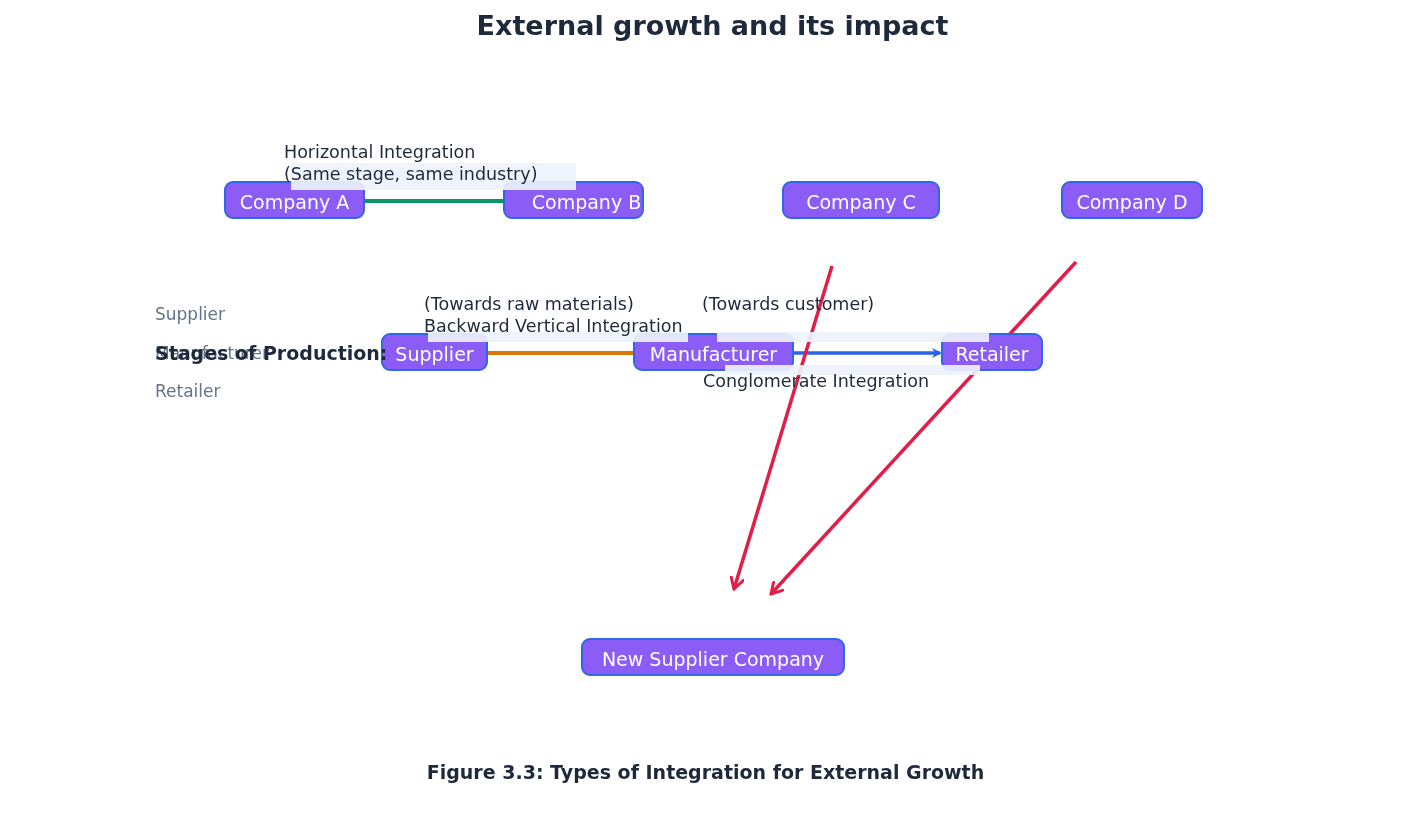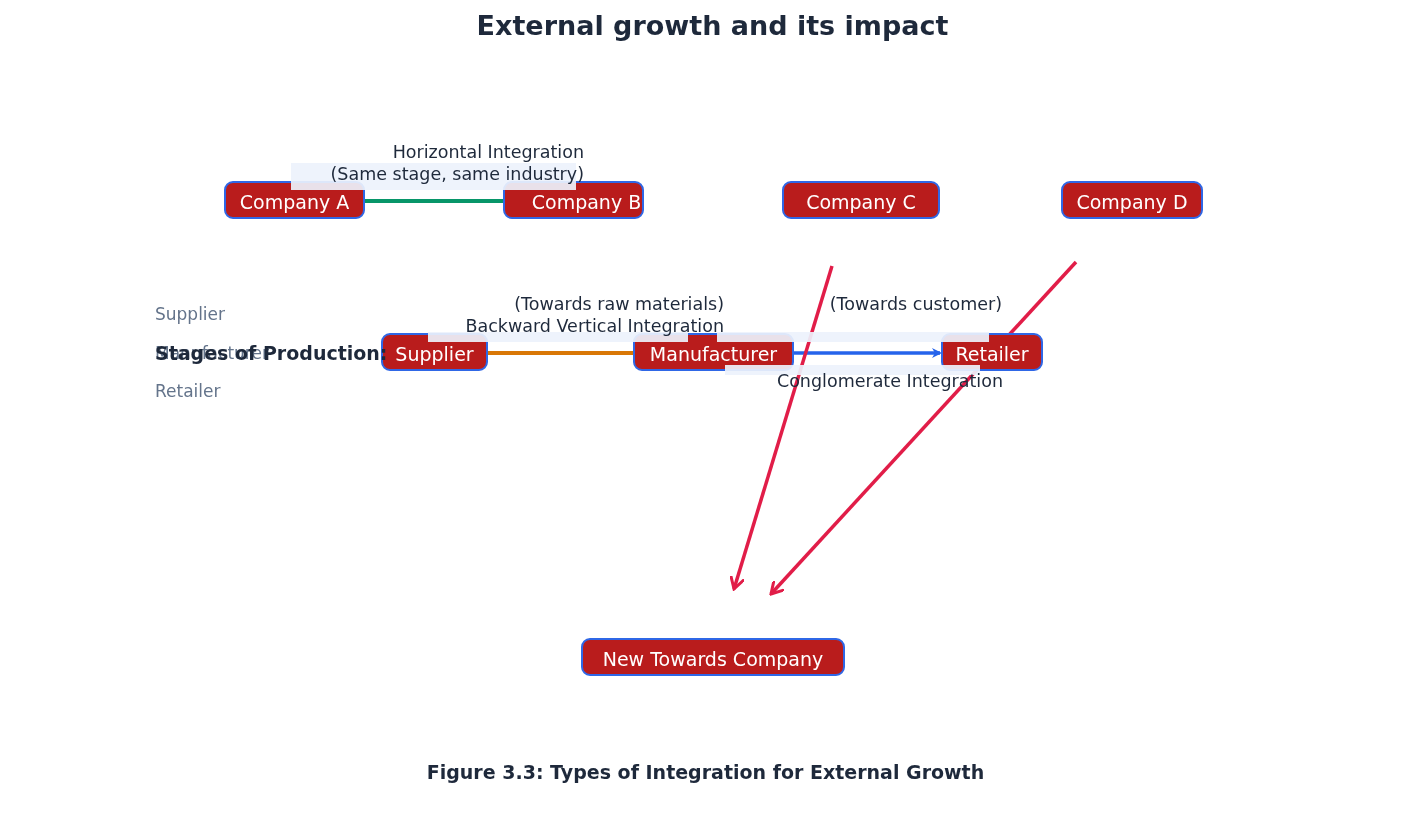--- a/index.html
+++ b/index.html
@@ -1,21 +1,21 @@
 <!DOCTYPE html>
 <html><head>
   <meta charset="utf-8">
   <style>
     html, body { margin: 0; padding: 0; background: #ffffff; }
     body { width: 1425px; height: 825px; position: relative; overflow: hidden; font-family: "DejaVu Sans", sans-serif; }
     .title { position: absolute; left: 0; width: 1425px; top: 10px; text-align: center; font-size: 27px; font-weight: bold; color: #1e293b; }
     .caption { position: absolute; left: 0; width: 1411px; top: 761px; text-align: center; font-size: 19px; font-weight: bold; color: #1e293b; }
     svg.lines { position: absolute; left: 0; top: 0; }
-    .node { position: absolute; height: 38px; line-height: 38px; background: #b91c1c; border: 2px solid #2f67e6; border-radius: 9px; color: #ffffff; font-size: 19px; text-align: center; box-sizing: border-box; white-space: nowrap; }
-    .label { position: absolute; text-align: right; font-size: 17.5px; color: #1e293b; line-height: 22px; white-space: nowrap; }
+    .node { position: absolute; height: 38px; line-height: 38px; background: #8b5cf6; border: 2px solid #2f67e6; border-radius: 9px; color: #ffffff; font-size: 19px; text-align: center; box-sizing: border-box; white-space: nowrap; }
+    .label { position: absolute; text-align: left; font-size: 17.5px; color: #1e293b; line-height: 22px; white-space: nowrap; }
     .label-bg { position: absolute; background: rgba(237,242,252,0.92); }
     .legend-item { position: absolute; font-size: 17px; color: #64748b; }
     .legend-title { position: absolute; font-size: 19px; font-weight: bold; color: #1e293b; }
   </style>
 </head>
 <body>
 
 <div class="title">External growth and its impact</div>
 
 <svg class="lines" width="1425" height="825">
@@ -36,21 +36,21 @@
 
 <div class="node" style="left:224px; top:181px; width:141px;">Company A</div>
 <div class="node" style="left:503px; top:181px; width:141px;padding-left:26px;">Company B</div>
 <div class="node" style="left:782px; top:181px; width:158px;">Company C</div>
 <div class="node" style="left:1061px; top:181px; width:142px;">Company D</div>
 
 <div class="node" style="left:381px; top:333px; width:107px;">Supplier</div>
 <div class="node" style="left:633px; top:333px; width:161px;">Manufacturer</div>
 <div class="node" style="left:941px; top:333px; width:102px;">Retailer</div>
 
-<div class="node" style="left:581px; top:638px; width:264px;">New Towards Company</div>
+<div class="node" style="left:581px; top:638px; width:264px;">New Supplier Company</div>
 
 <div class="label-bg" style="left:291px; top:163px; width:285px; height:27px;"></div>
 <div class="label" style="left:284px; top:141px; width:300px;">
   <div>Horizontal Integration</div>
   <div>(Same stage, same industry)</div>
 </div>
 
 <div class="label-bg" style="left:428px; top:332px; width:260px; height:10px;"></div>
 <div class="label" style="left:424px; top:293px; width:300px;">
   <div>(Towards raw materials)</div>

